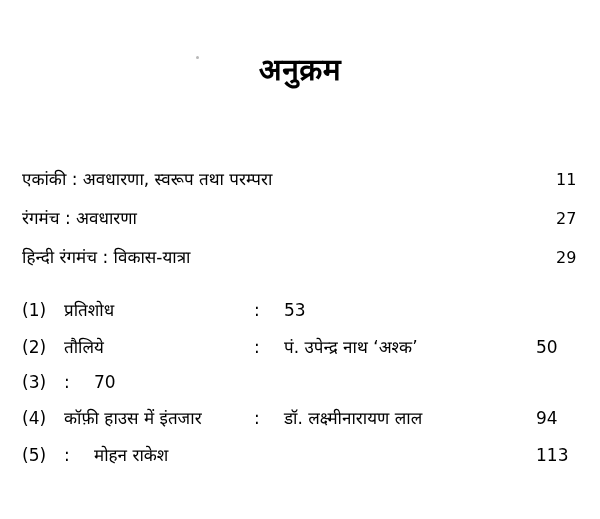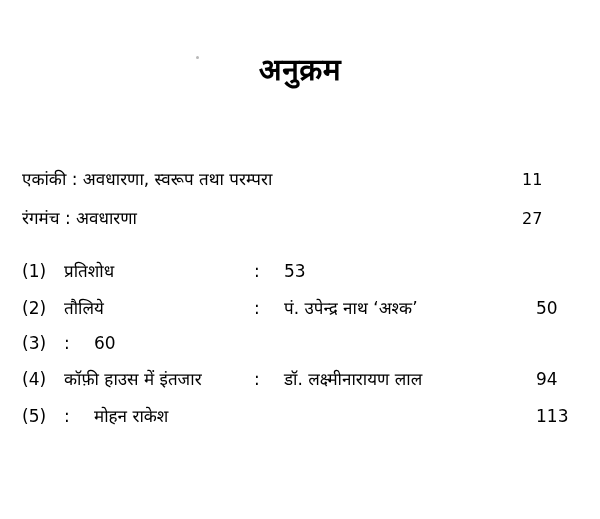--- a/index.html
+++ b/index.html
@@ -25,21 +25,21 @@
     font-size: 30px;
     font-weight: bold;
     letter-spacing: 0.5px;
     margin-top: 48px;
     margin-bottom: 16px;
   }
 
   .section-front {
     margin-top: 78px;
     padding-left: 22px;
-    padding-right: 36px;
+    padding-right: 2px;
   }
   .front-row {
     display: flex;
     align-items: baseline;
     font-size: 17px;
     margin-bottom: 16px;
   }
   .front-row .fr-title {
     flex: 0 0 auto;
     white-space: nowrap;
@@ -115,20 +115,25 @@
       <span class="fr-fill"></span>
       <span class="fr-page">11</span>
     </div>
 
     <div class="front-row">
       <span class="fr-title">रंगमंच : अवधारणा</span>
       <span class="fr-fill"></span>
       <span class="fr-page">27</span>
     </div>
 
+    <div class="front-row">
+      <span class="fr-title">हिन्दी रंगमंच : विकास-यात्रा</span>
+      <span class="fr-fill"></span>
+      <span class="fr-page">29</span>
+    </div>
 
   </div>
 
   <div class="section-main">
 
     <div class="main-row">
       <span class="mr-num">(1)</span>
       <span class="mr-title">प्रतिशोध</span>
       <span class="mr-colon">:</span>
       <span class="mr-page">53</span>
@@ -138,21 +143,21 @@
       <span class="mr-num">(2)</span>
       <span class="mr-title">तौलिये</span>
       <span class="mr-colon">:</span>
       <span class="mr-author">पं. उपेन्द्र नाथ ‘अश्क’</span>
       <span class="mr-page">50</span>
     </div>
 
     <div class="main-row">
       <span class="mr-num">(3)</span>
       <span class="mr-colon">:</span>
-      <span class="mr-page">60</span>
+      <span class="mr-page">70</span>
     </div>
 
     <div class="main-row">
       <span class="mr-num">(4)</span>
       <span class="mr-title">कॉफ़ी हाउस में इंतजार</span>
       <span class="mr-colon">:</span>
       <span class="mr-author">डॉ. लक्ष्मीनारायण लाल</span>
       <span class="mr-page">94</span>
     </div>
 

